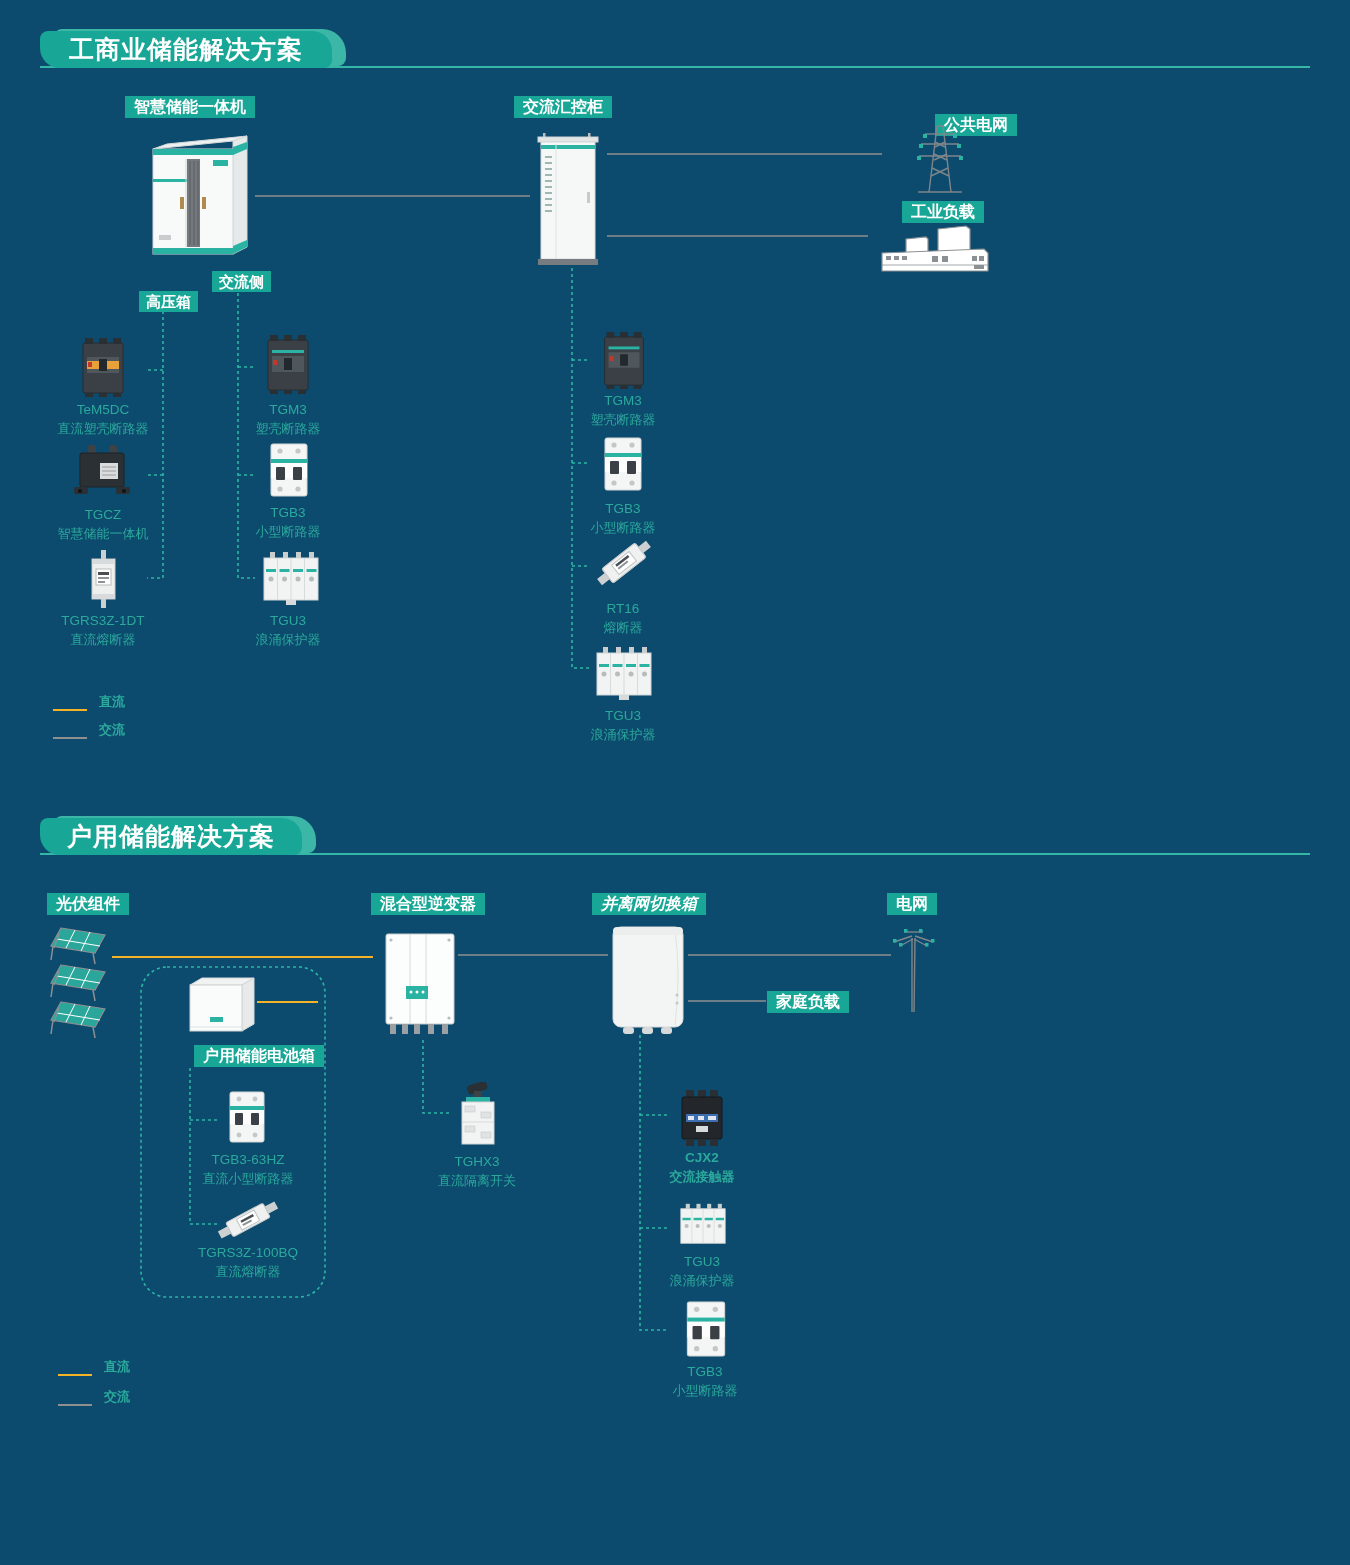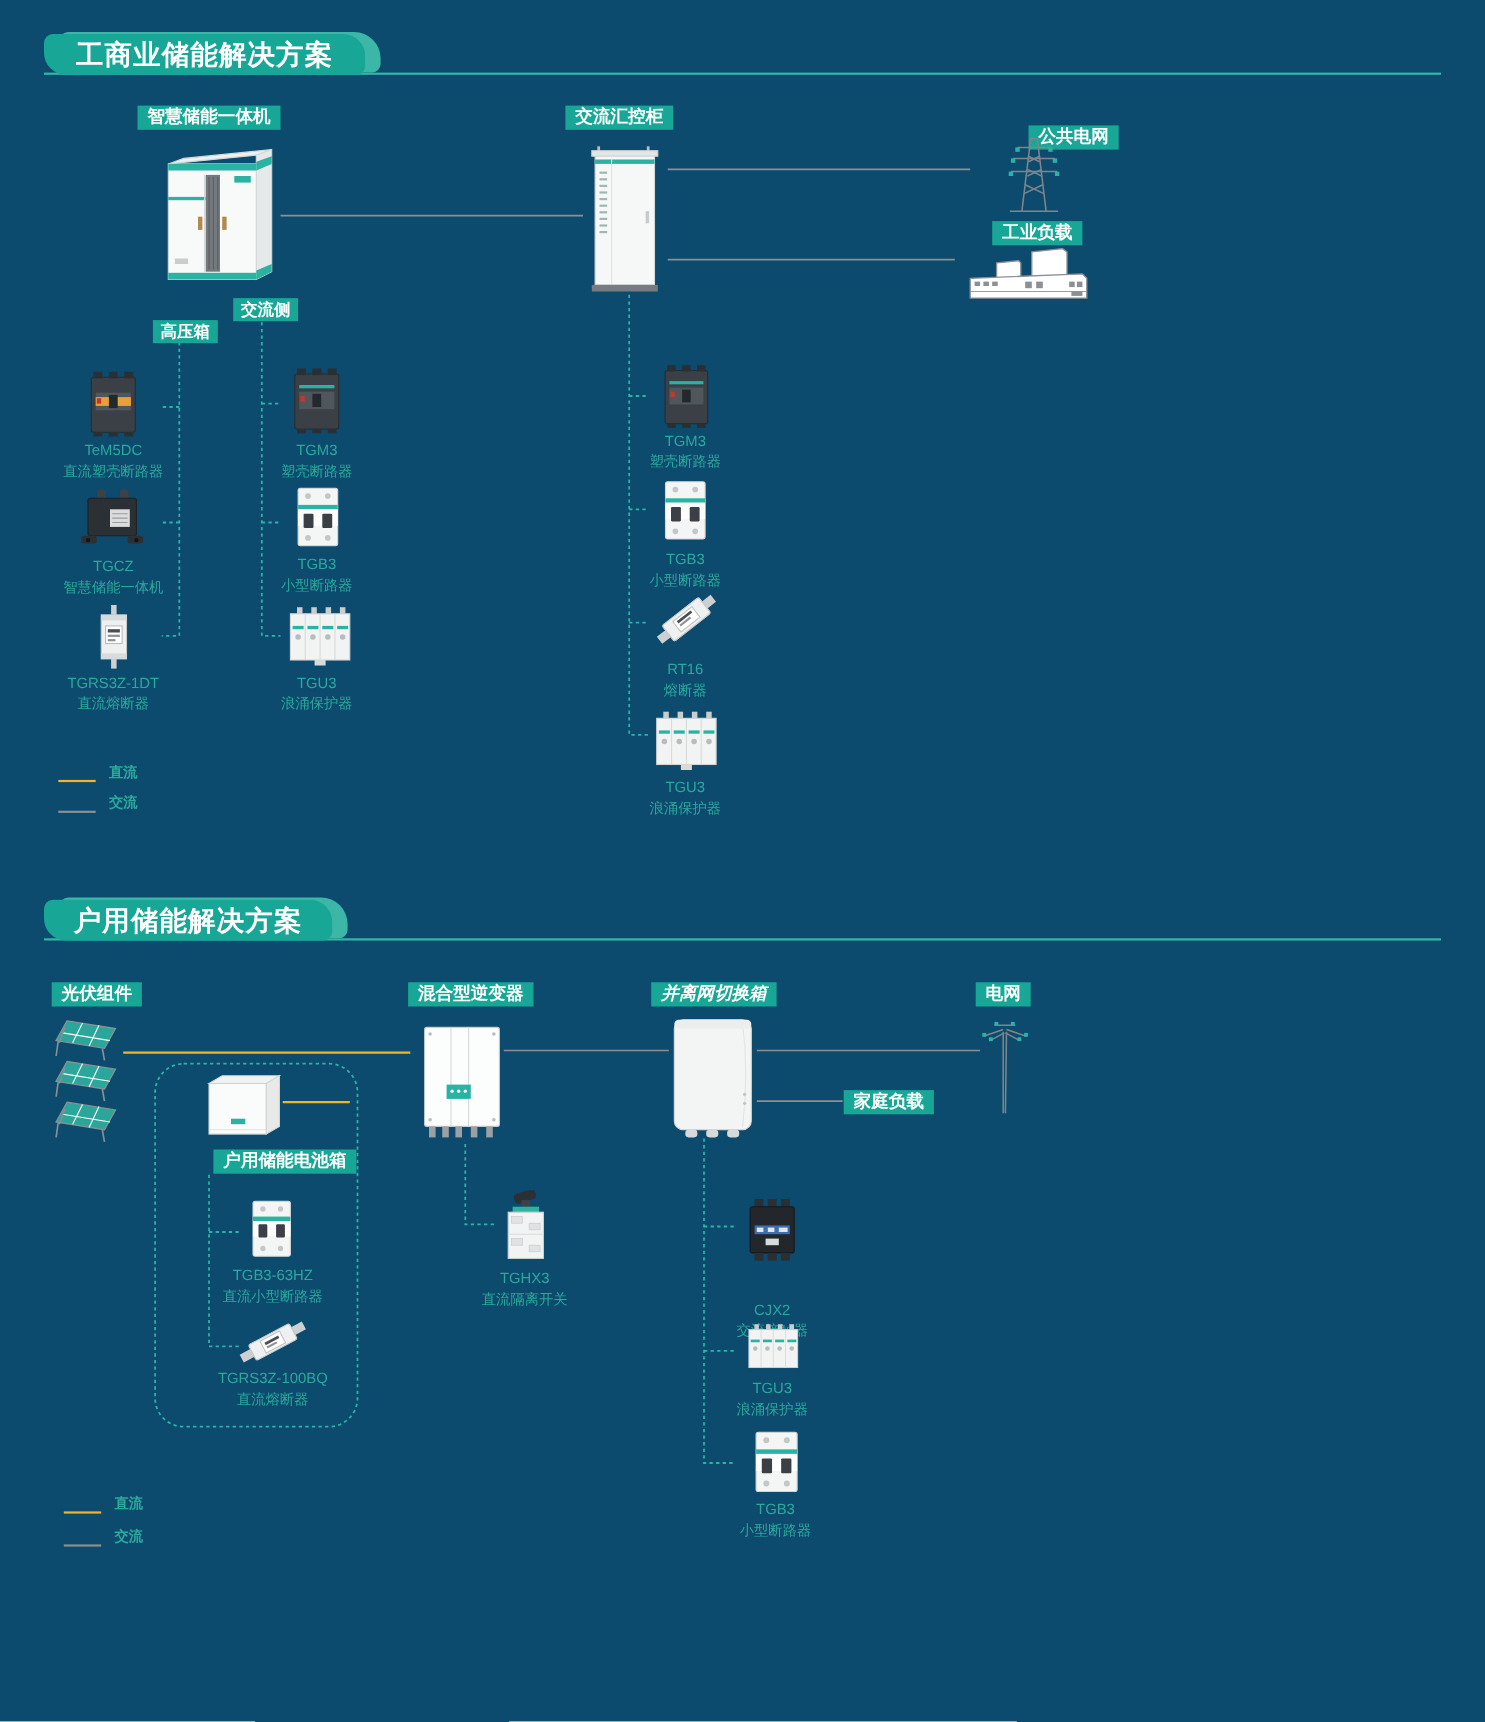--- a/index.html
+++ b/index.html
@@ -514,21 +514,21 @@
     <rect x="12" y="28" width="6" height="4" fill="#dfe6ef"></rect>
       <rect x="22" y="28" width="6" height="4" fill="#dfe6ef"></rect>
       <rect x="32" y="28" width="8" height="4" fill="#dfe6ef"></rect>
     <rect x="20" y="38" width="12" height="6" fill="#d8dbdc"></rect>
     <g fill="#2a2f33">
       <rect x="10" y="51" width="8" height="7"></rect>
         <rect x="22" y="51" width="8" height="7"></rect>
         <rect x="34" y="51" width="8" height="7"></rect>
     </g>
   </svg>
-  <div class="cap" style="left:637px;top:1181px;width:130px;">
+  <div class="cap" style="left:637px;top:1148px;width:130px;font-weight:bold;">
     <div class="model">CJX2</div>
     <div>交流接触器</div>
   </div>
 
   <svg class="abs" style="left:679px;top:1203px;" width="48" height="46" viewBox="0 0 58 56">
     <rect x="8" y="1" width="5" height="6" fill="#c9cdcd"></rect>
       <rect x="21" y="1" width="5" height="6" fill="#c9cdcd"></rect>
     <rect x="34" y="1" width="5" height="6" fill="#c9cdcd"></rect>
       <rect x="47" y="1" width="5" height="6" fill="#c9cdcd"></rect>
     <rect x="2" y="7" width="54" height="42" fill="#f2f3f3" stroke="#d2d6d6"></rect>

